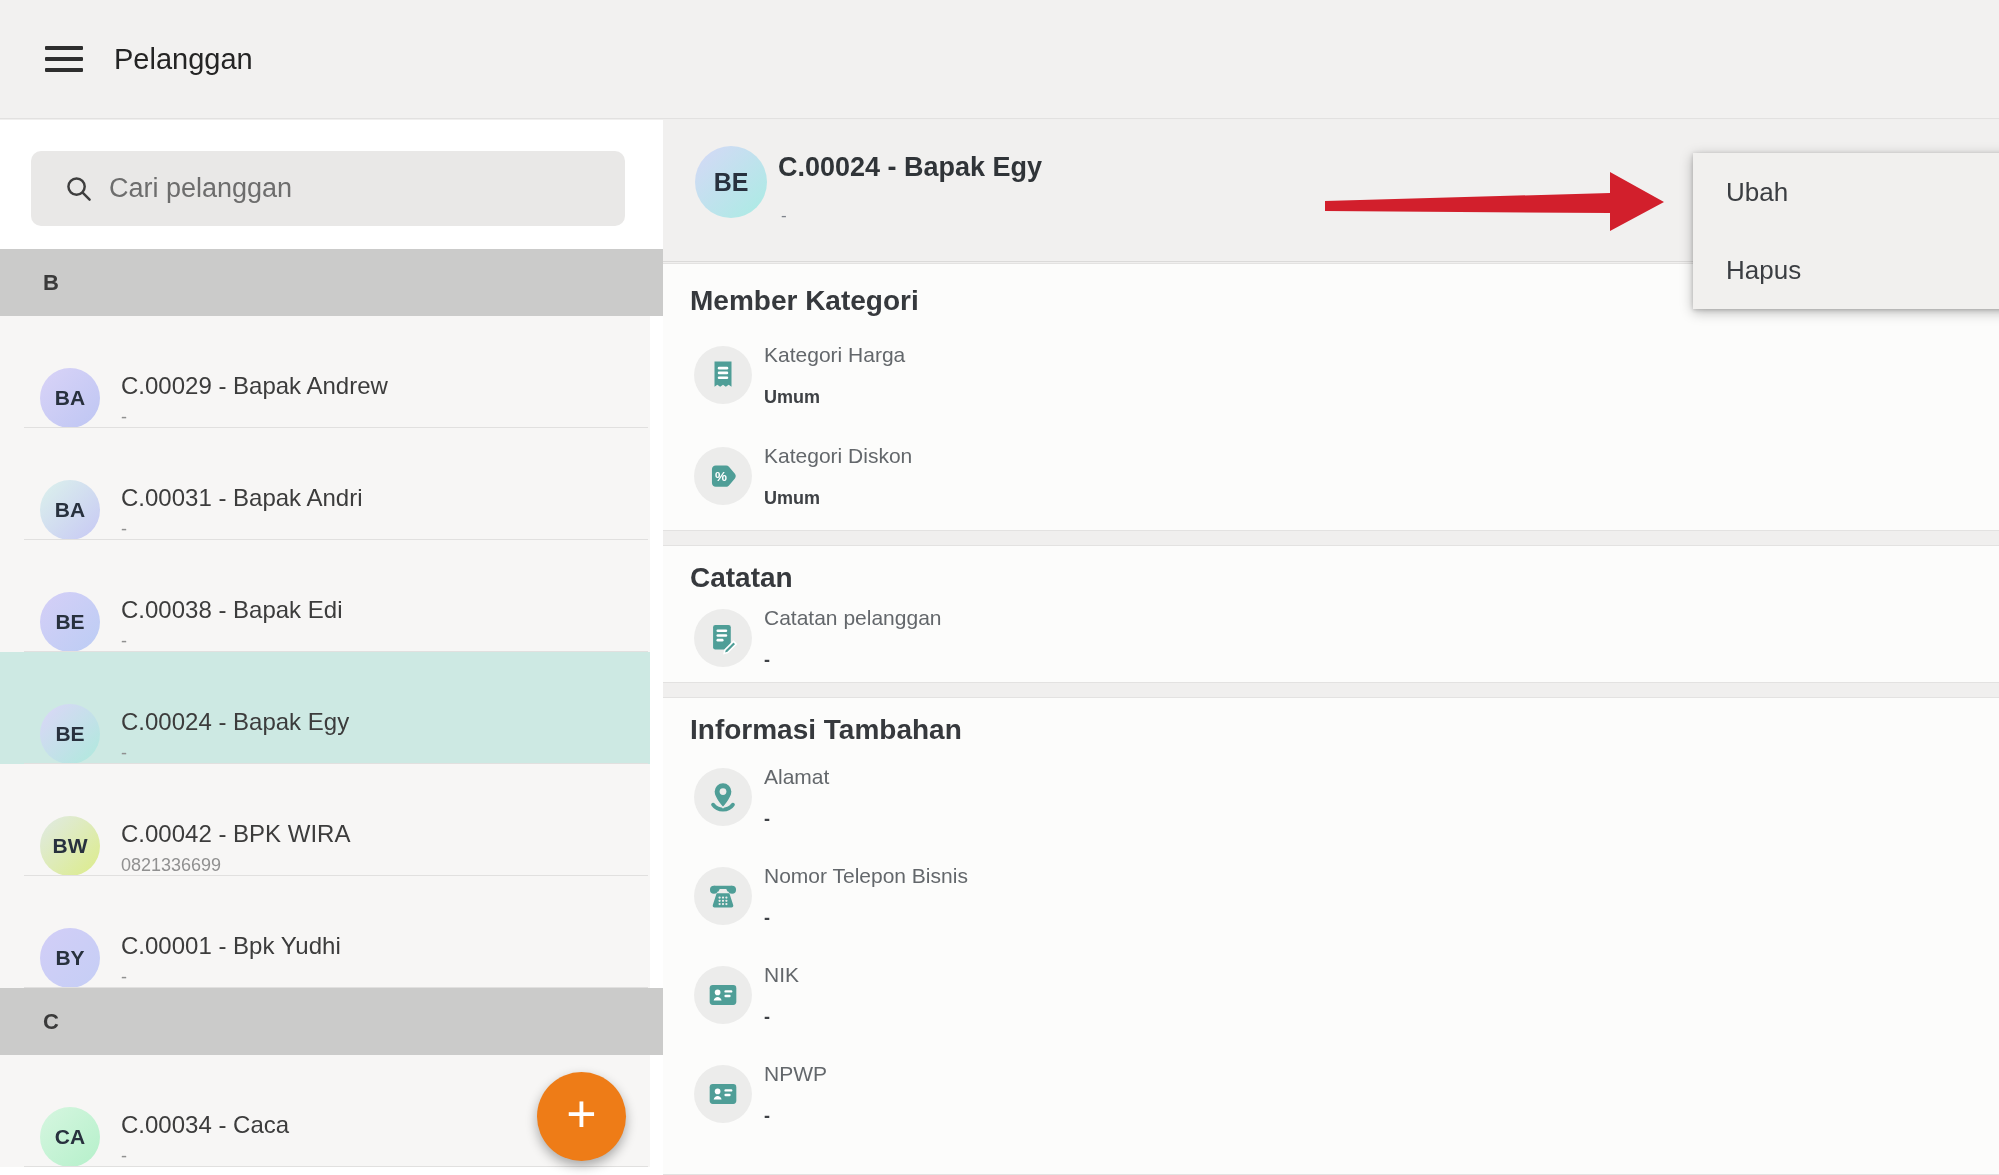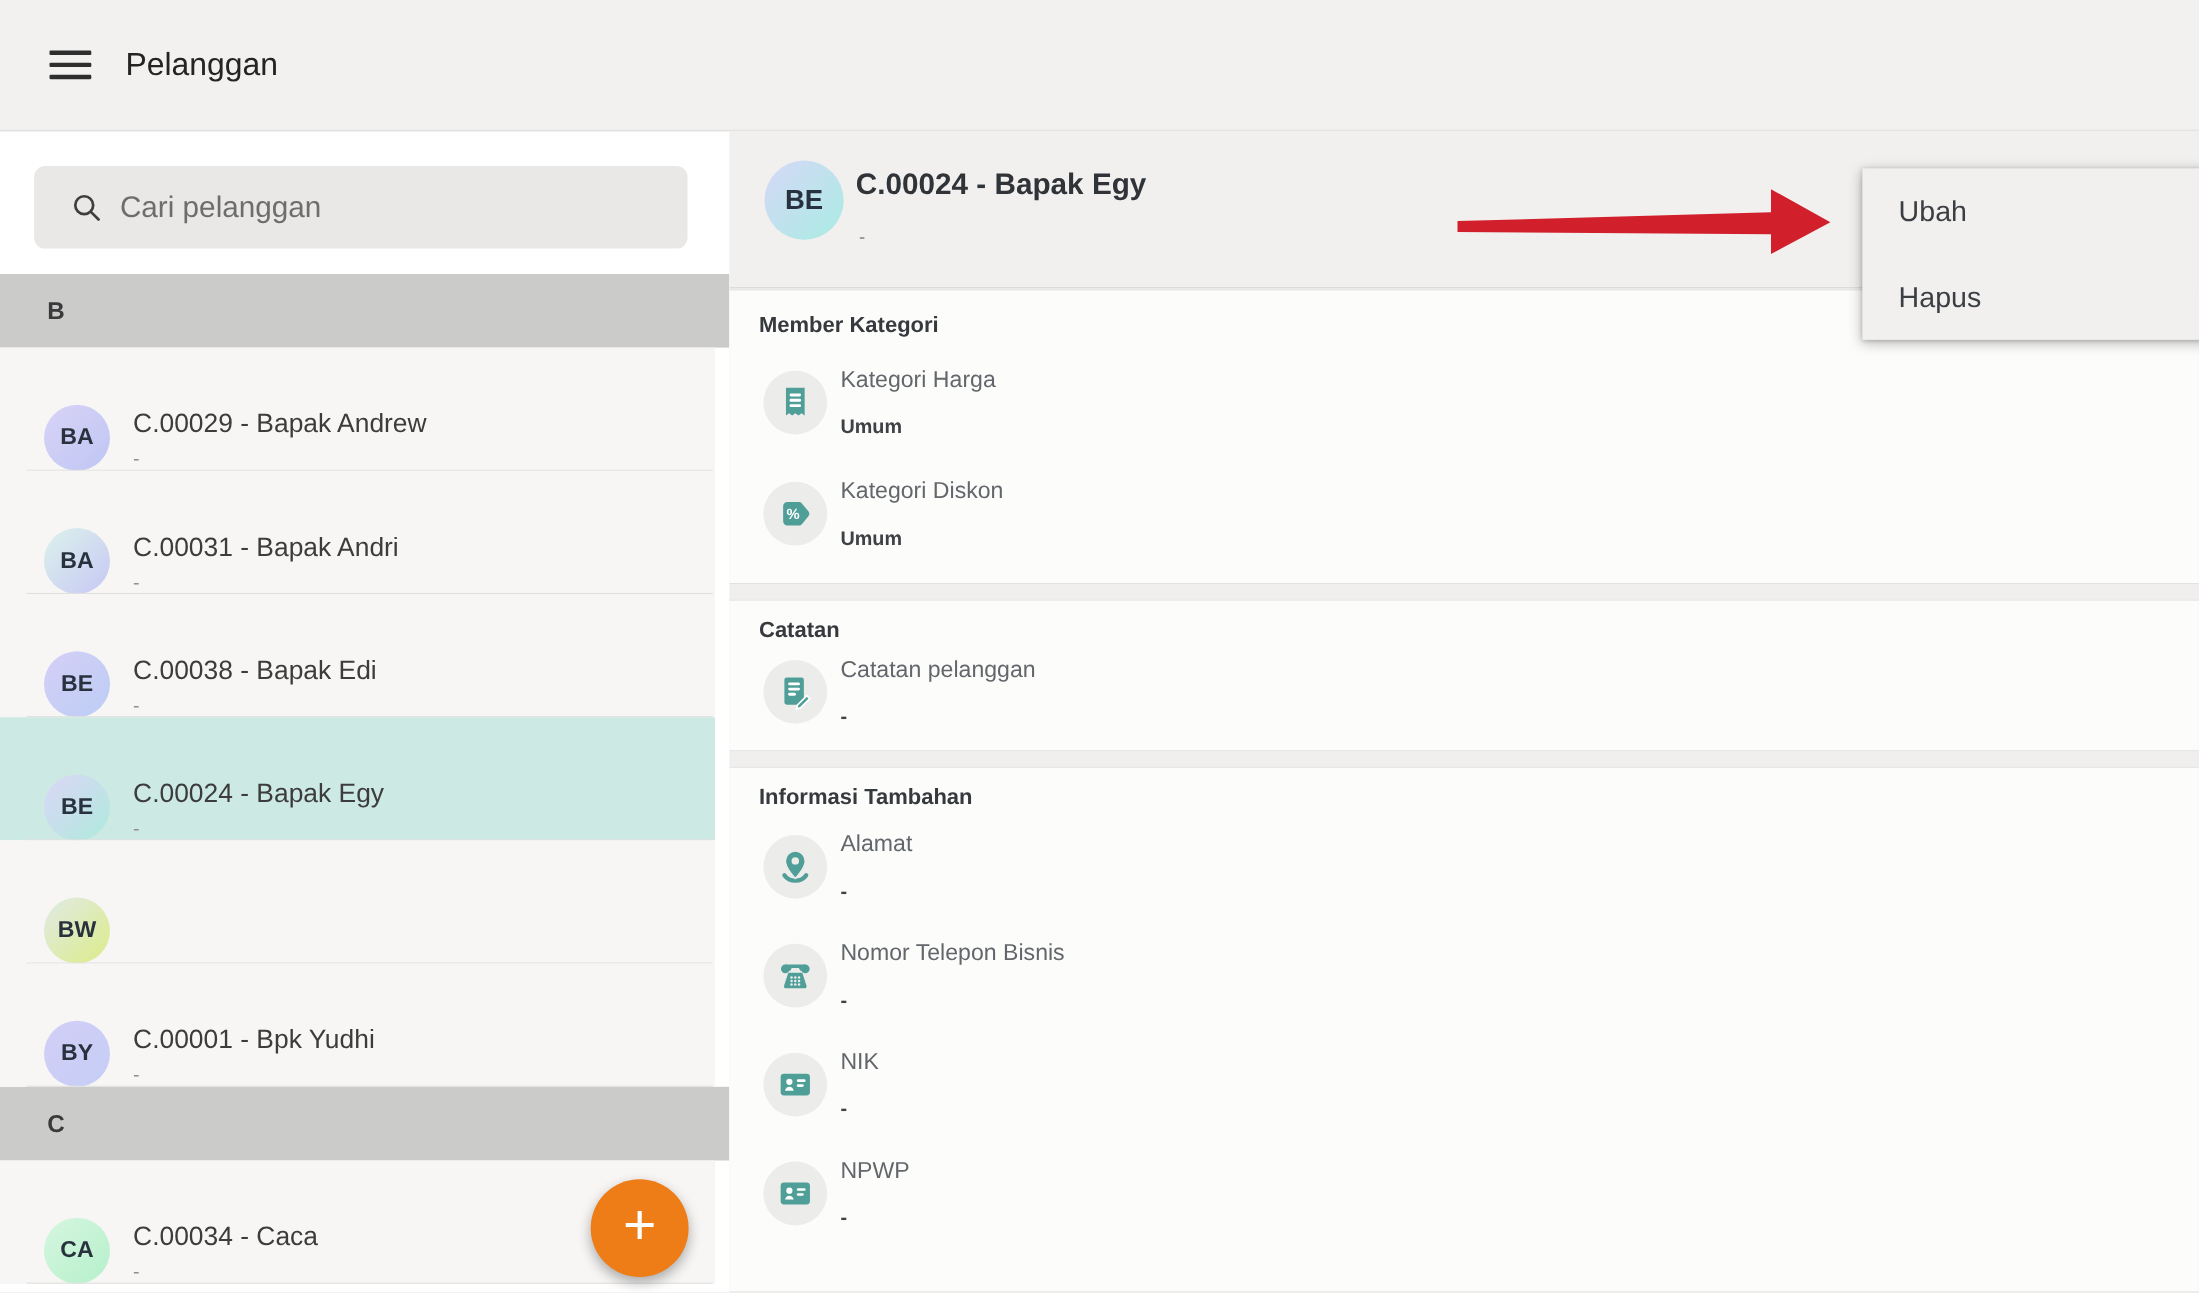--- a/index.html
+++ b/index.html
@@ -84,21 +84,21 @@
   .detail-sub   { position:absolute; left:118px; top:86px; font-size:17px; color:#7e828a; }
 
   .card {
     position:absolute; left:0; right:0; background:#fcfcfb;
     border-top:1px solid #e3e2e1; border-bottom:1px solid #e3e2e1;
     padding-left:27px;
   }
   .card-1 { top:143px; height:268px; padding-top:21px; }
   .card-2 { top:425px; height:138px; padding-top:16px; }
   .card-3 { top:577px; height:478px; padding-top:16px; }
-  .card-title { font-size:20px; font-weight:bold; color:#36393d; }
+  .card-title { font-size:28px; font-weight:bold; color:#36393d; }
   .card-1 .card-title { margin-bottom:29px; }
   .card-2 .card-title { margin-bottom:15px; }
   .card-3 .card-title { margin-bottom:22px; }
 
   .info-row { display:flex; align-items:center; margin-left:4px; height:58px; }
   .card-1 .info-row + .info-row { margin-top:43px; }
   .card-3 .info-row + .info-row { margin-top:41px; }
   .icon-circle {
     width:58px; height:58px; border-radius:50%; background:#ececeb;
     display:flex; align-items:center; justify-content:center; flex:none;
@@ -227,20 +227,24 @@
     <div class="crow selected">
       <div class="avatar" style="background: linear-gradient(135deg, rgb(220, 214, 248), rgb(174, 234, 220));">BE</div>
       <div>
         <div class="crow-title">C.00024 - Bapak Egy</div>
         <div class="crow-sub">-</div>
       </div>
     </div>
 
     <div class="crow">
       <div class="avatar" style="background: linear-gradient(135deg, rgb(224, 234, 230), rgb(220, 236, 136));">BW</div>
+      <div>
+        <div class="crow-title">C.00042 - BPK WIRA</div>
+        <div class="crow-sub">0821336699</div>
+      </div>
     </div>
 
     <div class="crow">
       <div class="avatar" style="background: linear-gradient(135deg, rgb(210, 206, 247), rgb(197, 206, 245));">BY</div>
       <div>
         <div class="crow-title">C.00001 - Bpk Yudhi</div>
         <div class="crow-sub">-</div>
       </div>
     </div>
 

